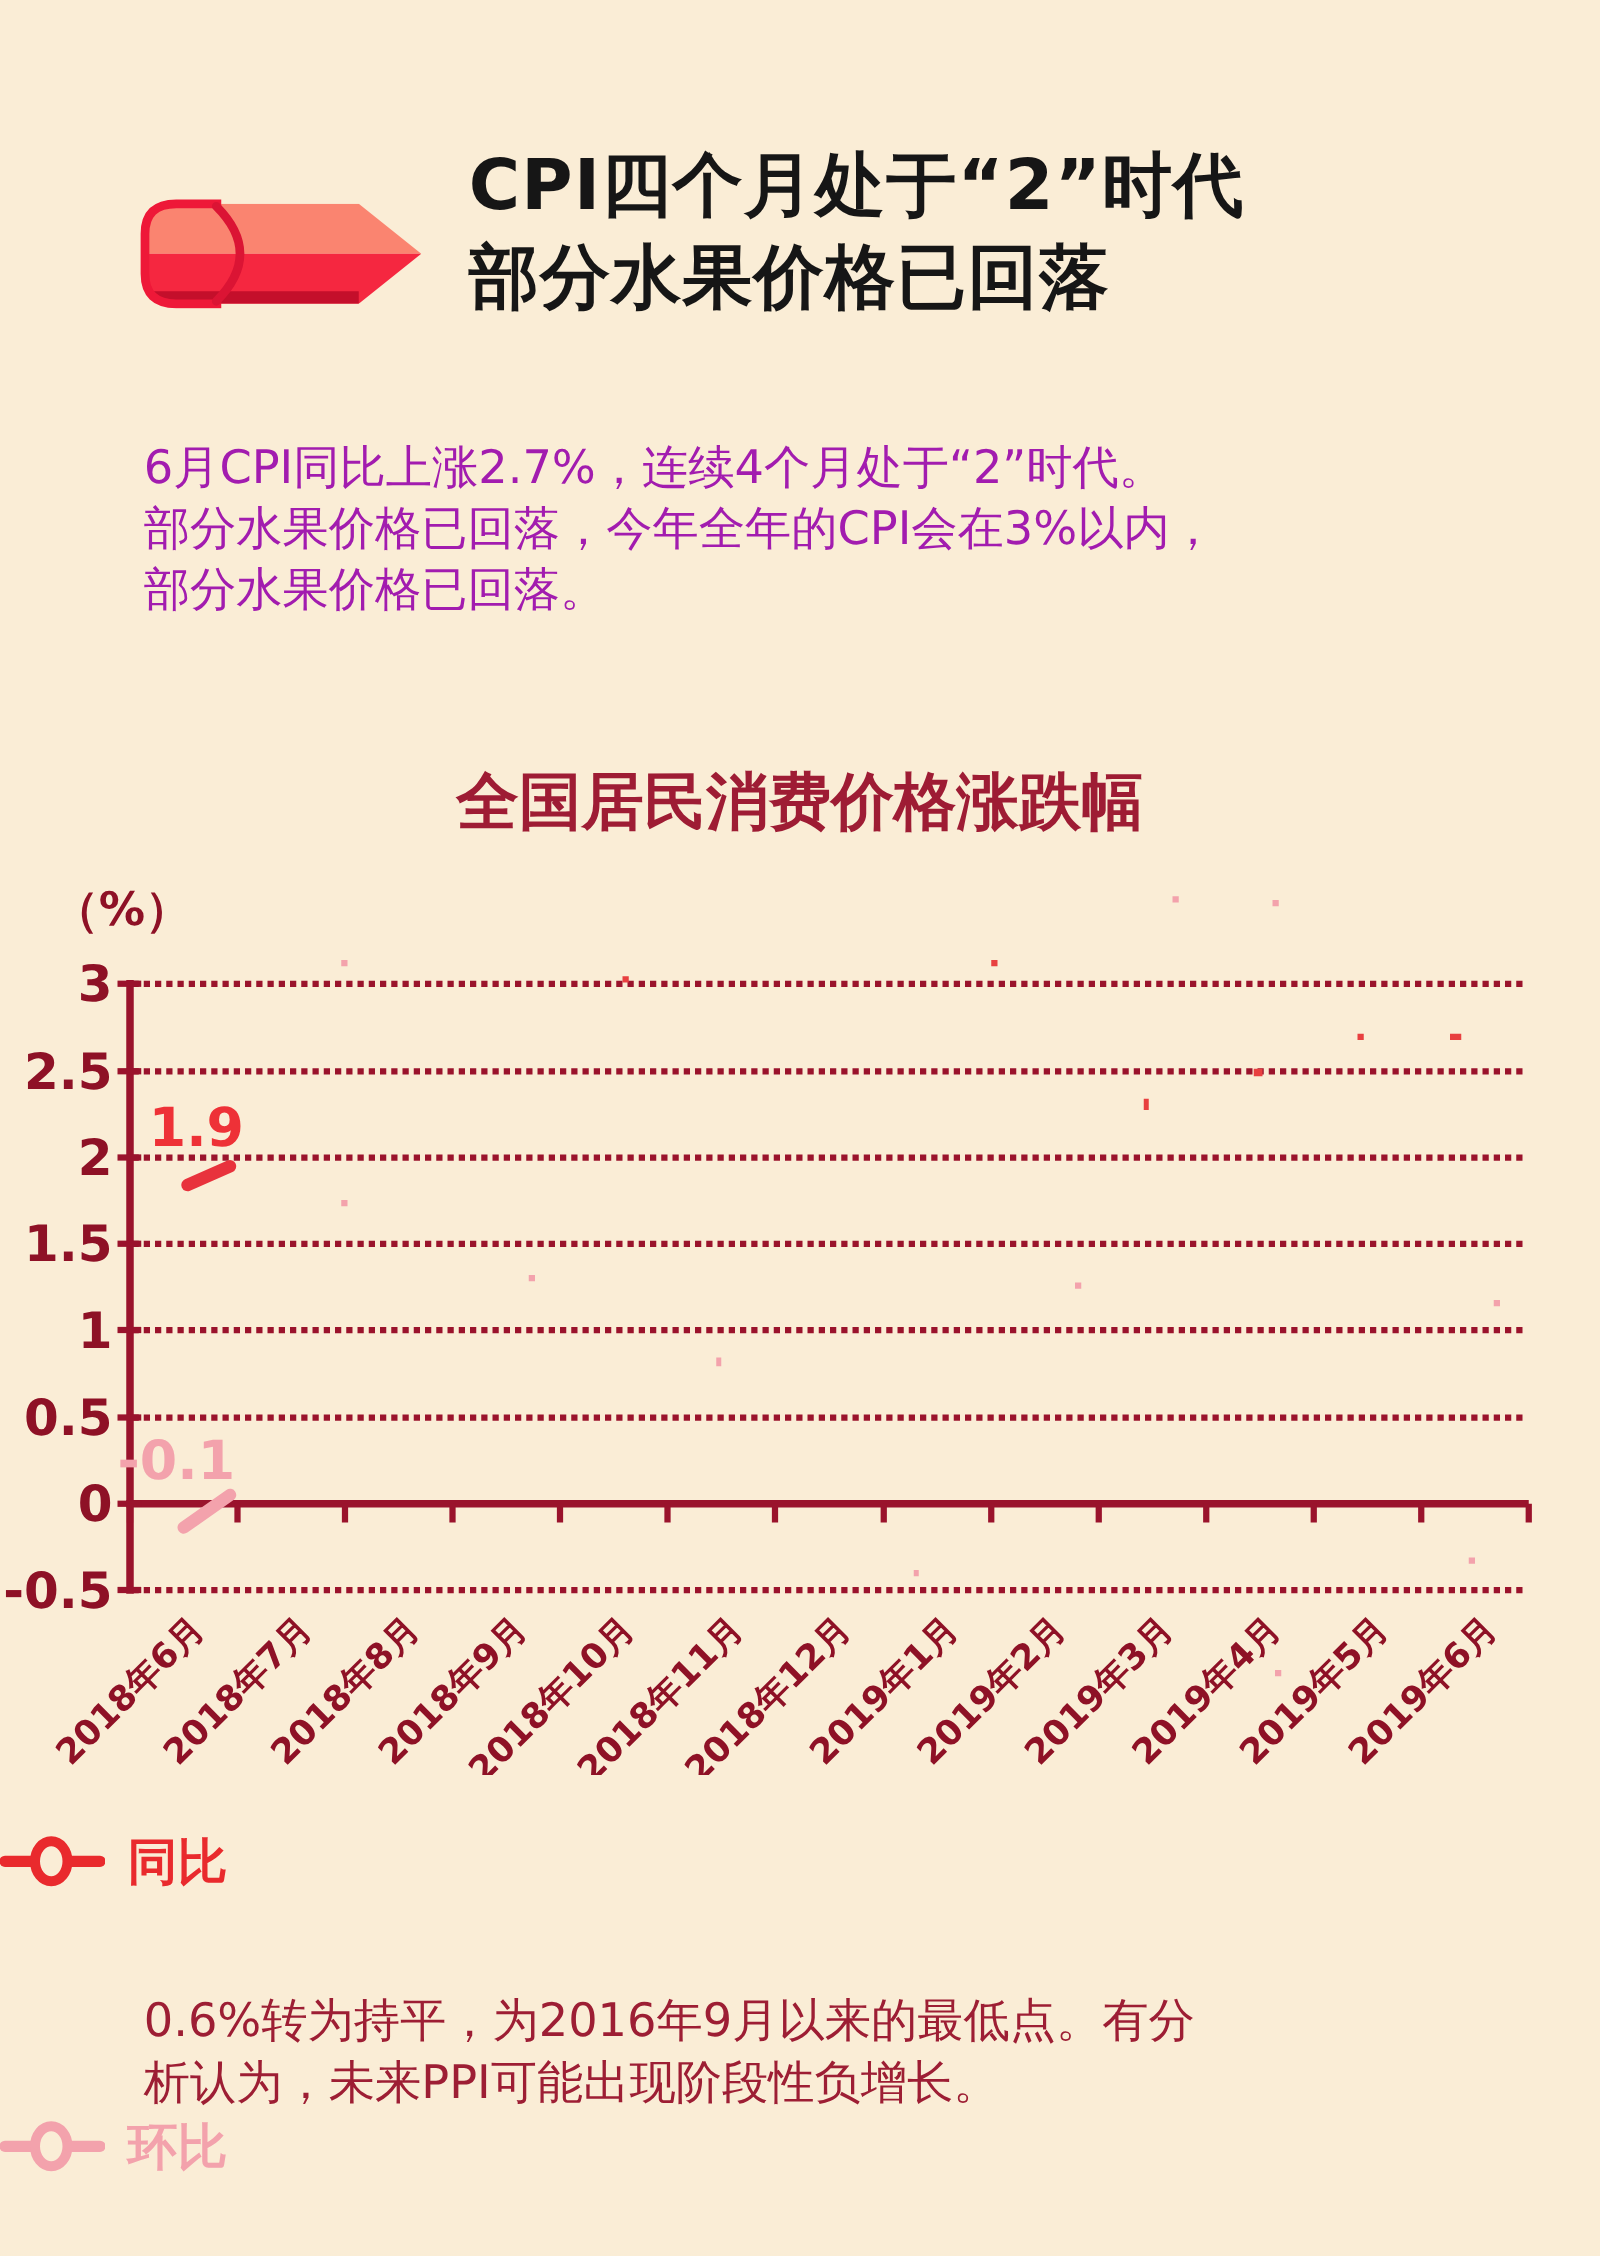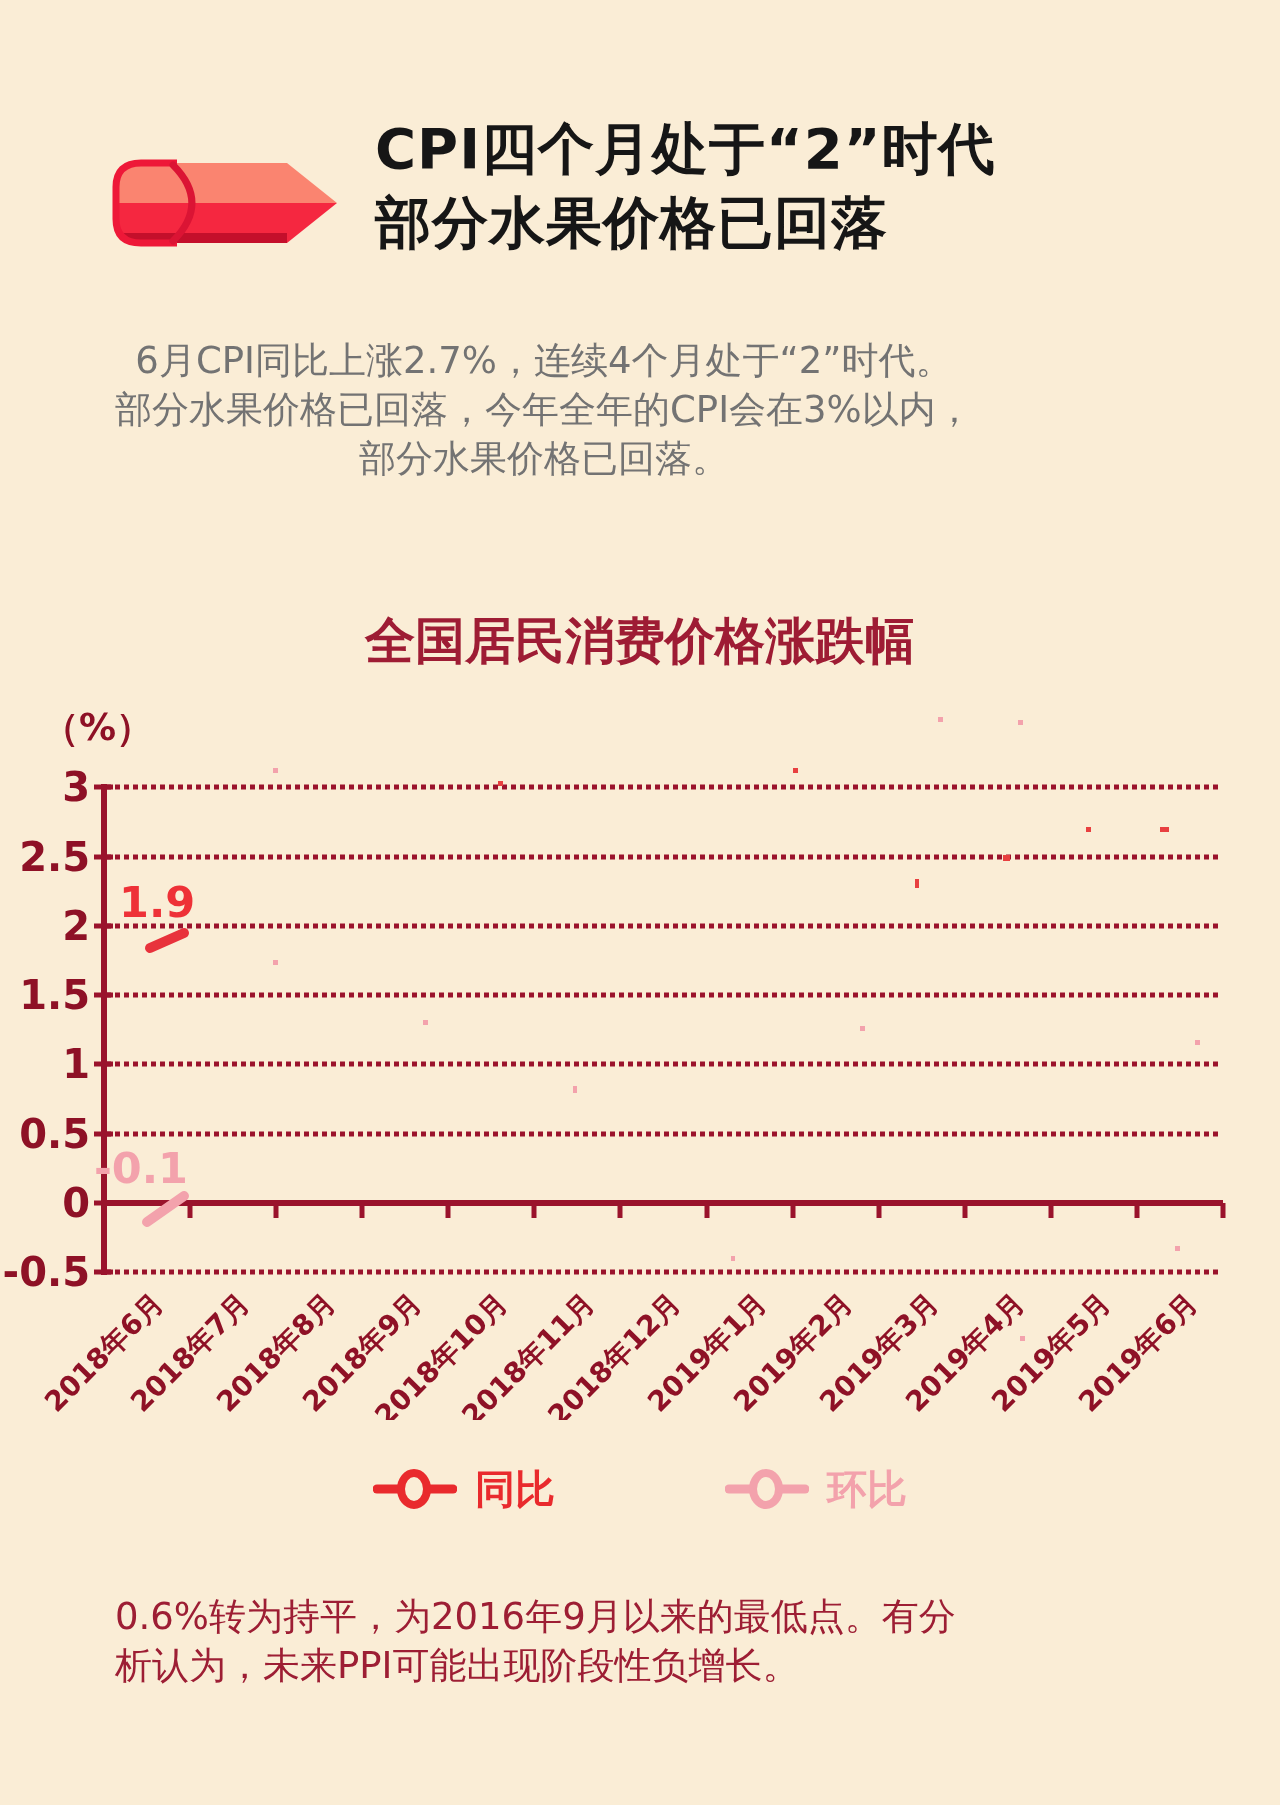--- a/index.html
+++ b/index.html
@@ -4,41 +4,41 @@
 <style>
   html,body{margin:0;padding:0;}
   body{font-family:"DejaVu Sans","Liberation Sans",sans-serif;}
   #canvas{position:relative;width:1280px;height:1805px;background:#faedd6;overflow:hidden;}
 
   .header{position:absolute;top:112px;left:107px;display:flex;align-items:center;}
   .title-icon{margin-top:34px;flex:0 0 auto;}
   h1{margin:0 0 0 36px;font-size:56px;line-height:74px;font-weight:bold;color:#161616;letter-spacing:1px;}
   h1 .t-line{display:block;}
 
-  .intro{position:absolute;left:115px;top:336px;font-size:37px;line-height:49px;color:#737373;text-align:center;}
+  .intro{position:absolute;left:115px;top:349px;font-size:37px;line-height:49px;color:#a21caf;}
   .intro div{white-space:nowrap;}
 
   .chart-title{position:absolute;top:608px;left:0;width:1280px;text-align:center;
     font-size:50px;font-weight:bold;color:#9e1c34;}
 
   .chart-svg{position:absolute;top:660px;left:0;}
   .grid line{stroke:#9a132c;stroke-width:5;stroke-dasharray:5 4;}
   .axis{stroke:#9a132c;stroke-width:6;}
   .tick line{stroke:#9a132c;stroke-width:5;}
   .ylab text{fill:#8e1126;font-size:40px;font-weight:bold;text-anchor:end;}
   .xlab text{fill:#8e1126;font-size:28px;font-weight:bold;text-anchor:end;}
   .unit{fill:#8e1126;font-size:37px;font-weight:bold;}
   .s1{stroke:#e8323c;stroke-width:10;stroke-linecap:round;fill:none;}
   .s2{stroke:#f3a2ac;stroke-width:10;stroke-linecap:round;fill:none;}
   .lab1{fill:#ee3137;font-size:43px;font-weight:bold;}
   .lab2{fill:#f3a2ac;font-size:43px;font-weight:bold;}
   .art-p{fill:#f3a2ac;}
   .art-r{fill:#e84040;}
 
-  .legend{position:absolute;top:1460px;left:0;width:1280px;display:flex;justify-content:center;gap:170px;}
+  .legend{position:absolute;top:1460px;left:0;width:1280px;display:flex;justify-content:center;gap:170px;flex-direction:column;}
   .legend-item{display:flex;align-items:center;gap:18px;}
   .legend-item span{font-size:40px;font-weight:bold;}
   .legend-item.red span{color:#e92a2d;}
   .legend-item.pink span{color:#f3a2ac;}
   .lg-marker.red line,.lg-marker.red ellipse{stroke:#e92a2d;}
   .lg-marker.pink line,.lg-marker.pink ellipse{stroke:#f3a2ac;}
   .lg-marker line{stroke-width:9;stroke-linecap:round;}
   .lg-marker ellipse{stroke-width:8;fill:none;}
 
   .footer{position:absolute;left:115px;top:1592px;font-size:37px;line-height:49px;color:#9d1e34;}

